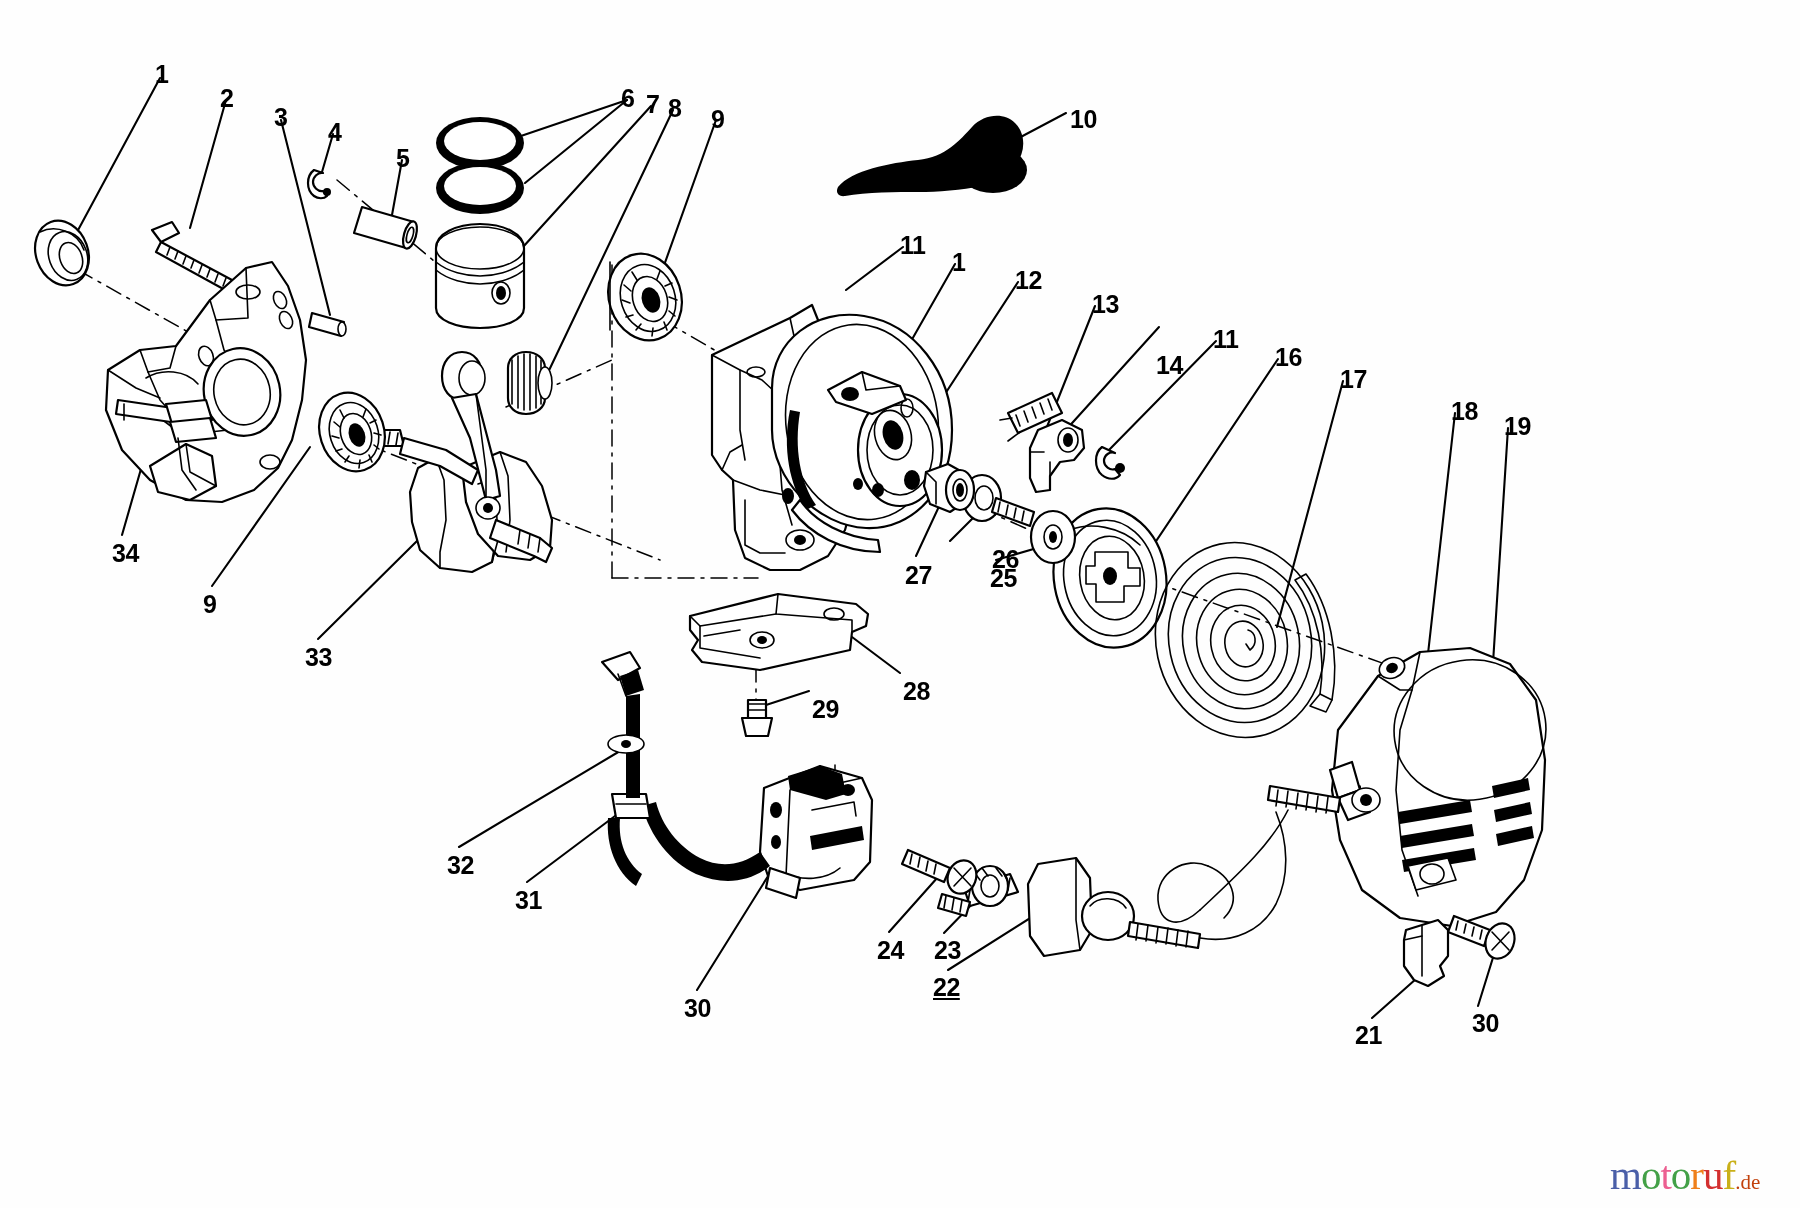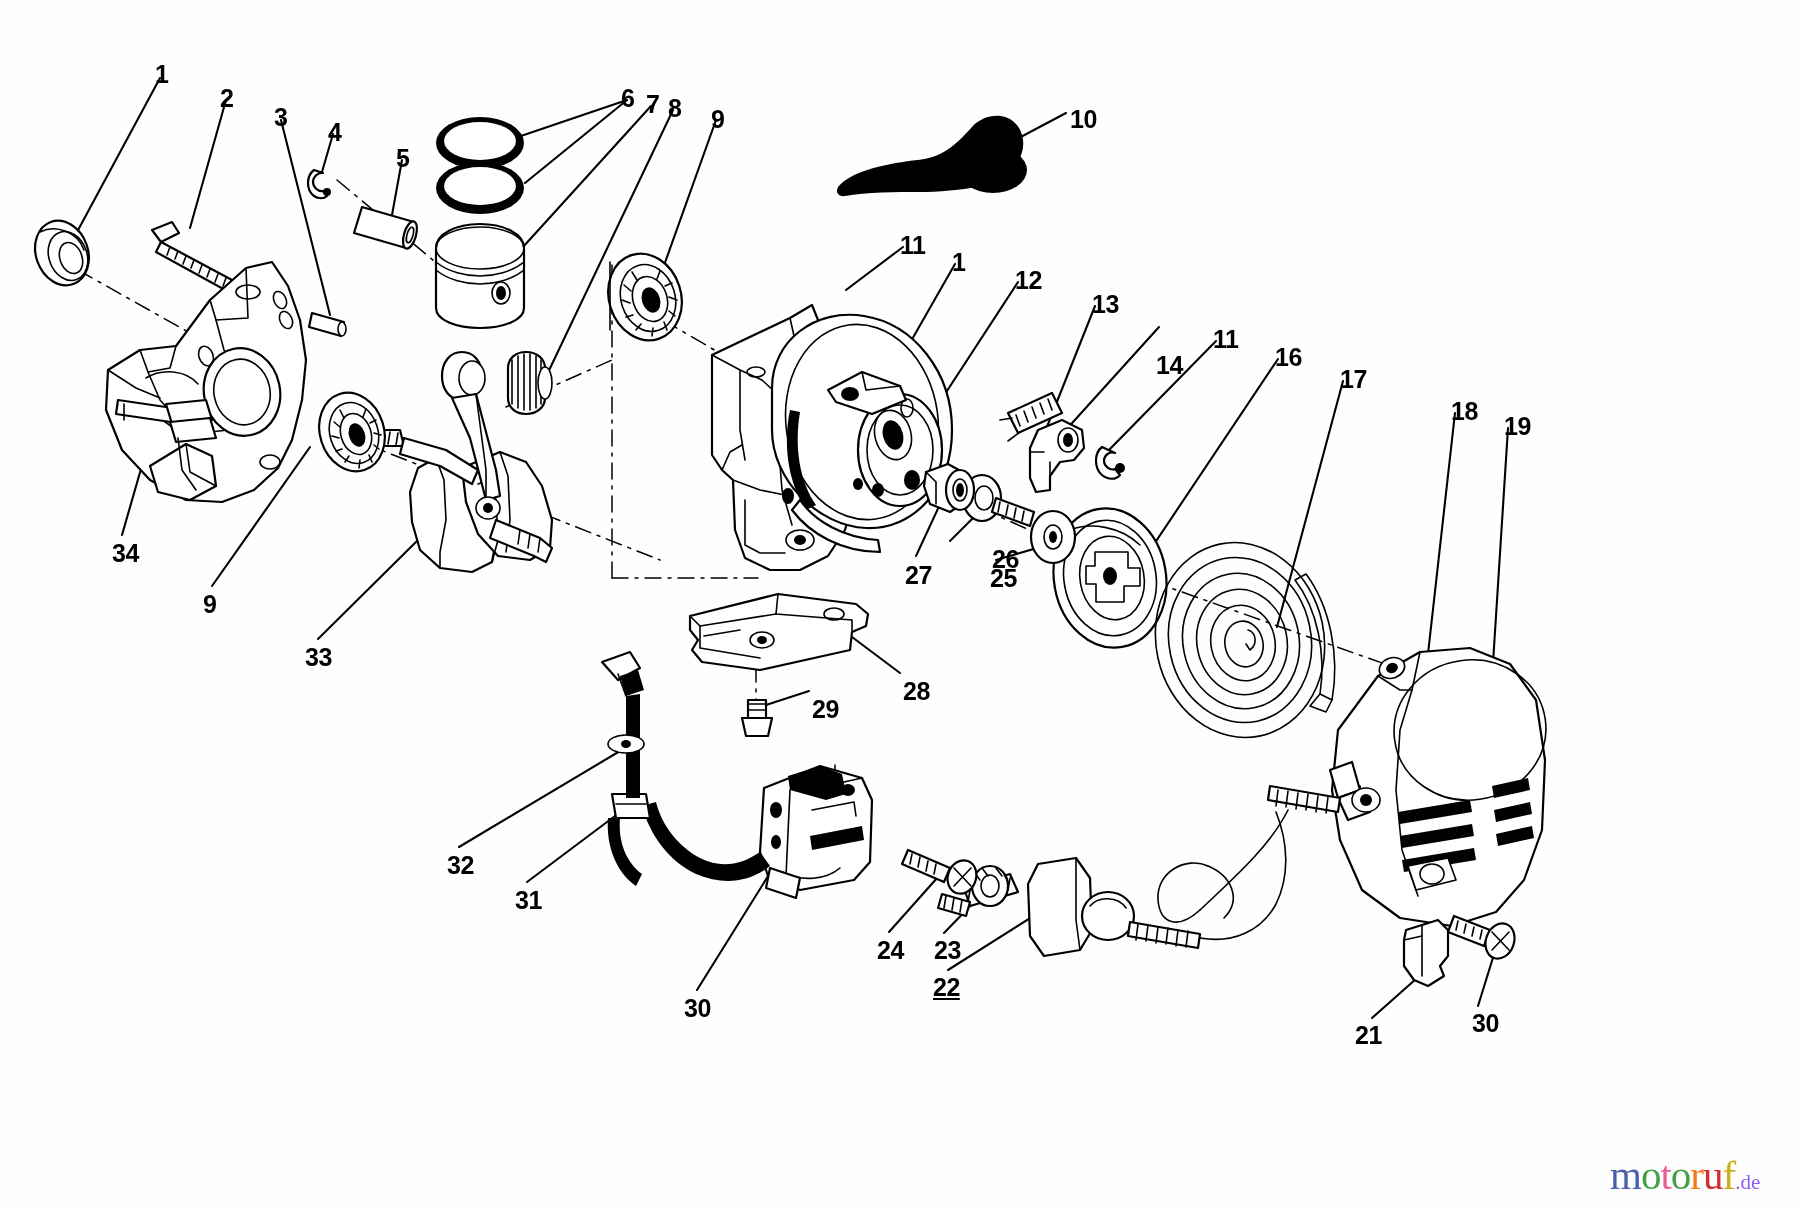--- a/index.html
+++ b/index.html
@@ -27,21 +27,21 @@
     position:absolute;
     left:1610px;top:1155px;
     font-family:"Liberation Serif",serif;
     font-size:41px;
     font-weight:400;
     letter-spacing:-1px;
     line-height:1;
     white-space:nowrap;
     user-select:none;
   }
-  #watermark .w-de{font-size:21px;color:#8b5cf6;letter-spacing:0;}
+  #watermark .w-de{font-size:21px;color:#c2410c;letter-spacing:0;}
 </style>
 </head>
 <body>
 
 <div id="stage">
 
   <svg id="canvas" viewBox="0 0 1800 1208" xmlns="http://www.w3.org/2000/svg">
     <defs>
       <style>
         .ln{fill:none;stroke:#000;stroke-width:2.2;stroke-linecap:round;stroke-linejoin:round;}

